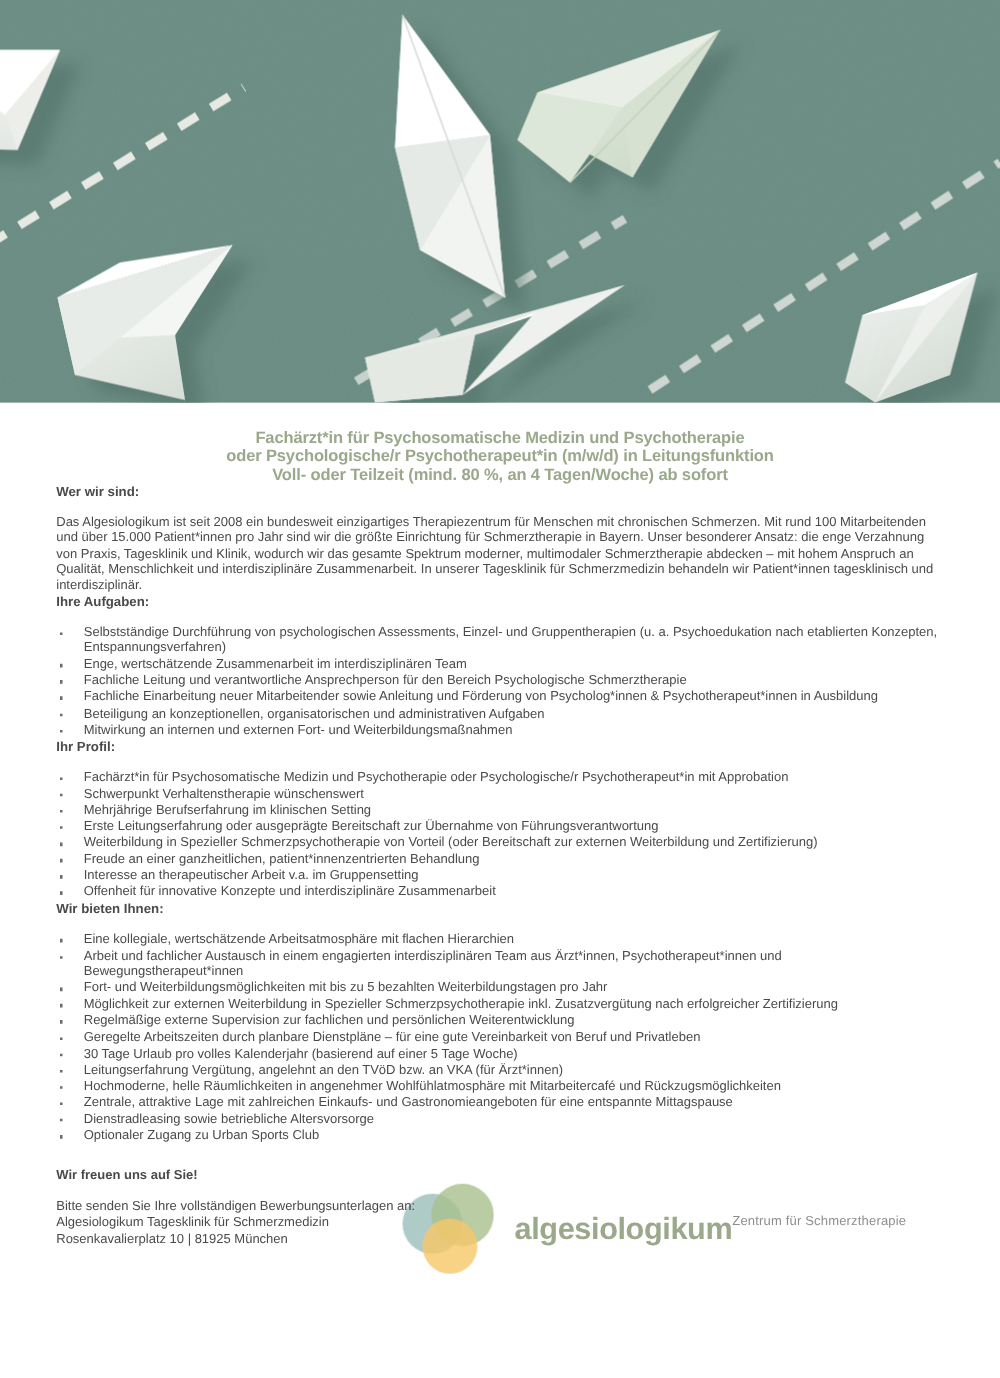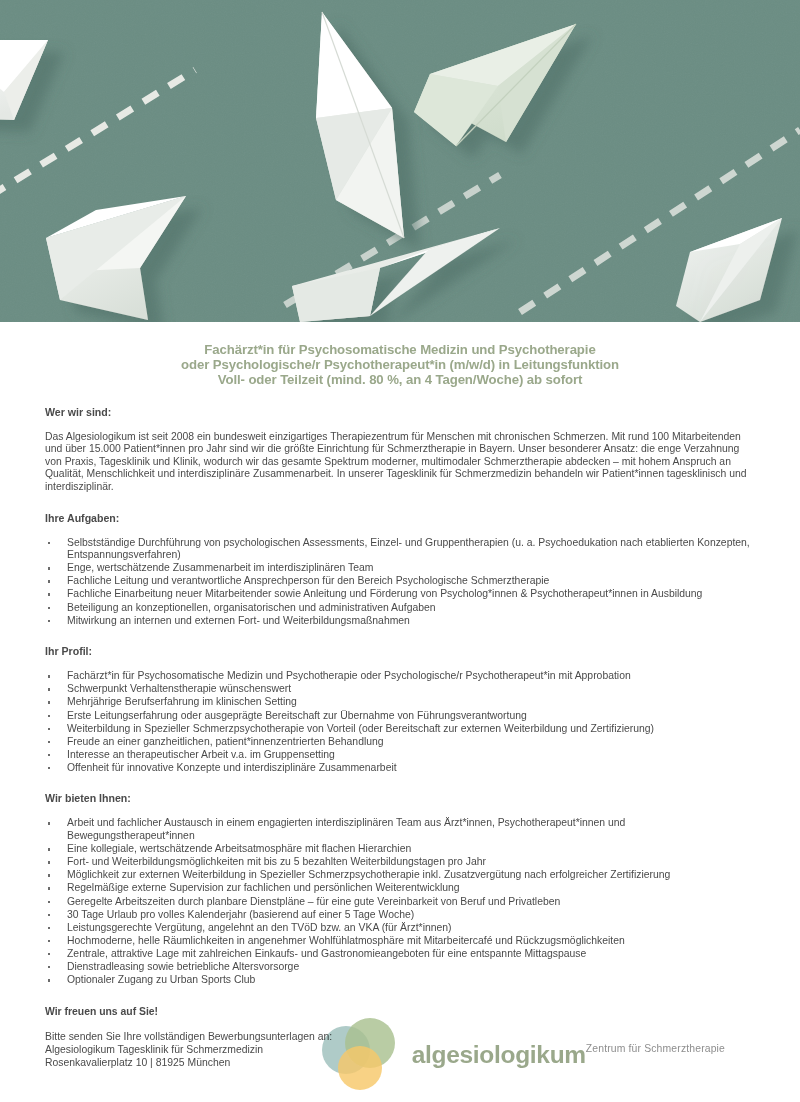--- a/index.html
+++ b/index.html
@@ -48,21 +48,20 @@
 
   .section {
     margin-top: 0;
   }
 
   .section-heading {
     font-weight: bold;
     font-size: 10.6px;
     line-height: 12px;
     color: #4a4a4a;
-    margin-top: 18px;
     margin-bottom: 13px;
   }
 
   p.para {
     font-size: 10.4px;
     line-height: 12.6px;
     color: #4a4a4a;
     margin: 0;
   }
 
@@ -260,28 +259,28 @@
       <li>Weiterbildung in Spezieller Schmerzpsychotherapie von Vorteil (oder Bereitschaft zur externen Weiterbildung und Zertifizierung)</li>
       <li>Freude an einer ganzheitlichen, patient*innenzentrierten Behandlung</li>
       <li>Interesse an therapeutischer Arbeit v.a. im Gruppensetting</li>
       <li>Offenheit für innovative Konzepte und interdisziplinäre Zusammenarbeit</li>
     </ul>
   </section>
 
   <section class="section">
     <h2 class="section-heading">Wir bieten Ihnen:</h2>
     <ul class="bullets">
+      <li>Eine kollegiale, wertschätzende Arbeitsatmosphäre mit flachen Hierarchien</li>
       <li>Arbeit und fachlicher Austausch in einem engagierten interdisziplinären Team aus Ärzt*innen, Psychotherapeut*innen und Bewegungstherapeut*innen</li>
-      <li>Eine kollegiale, wertschätzende Arbeitsatmosphäre mit flachen Hierarchien</li>
       <li>Fort- und Weiterbildungsmöglichkeiten mit bis zu 5 bezahlten Weiterbildungstagen pro Jahr</li>
       <li>Möglichkeit zur externen Weiterbildung in Spezieller Schmerzpsychotherapie inkl. Zusatzvergütung nach erfolgreicher Zertifizierung</li>
       <li>Regelmäßige externe Supervision zur fachlichen und persönlichen Weiterentwicklung</li>
       <li>Geregelte Arbeitszeiten durch planbare Dienstpläne – für eine gute Vereinbarkeit von Beruf und Privatleben</li>
       <li>30 Tage Urlaub pro volles Kalenderjahr (basierend auf einer 5 Tage Woche)</li>
-      <li>Leistungsgerechte Vergütung, angelehnt an den TVöD bzw. an VKA (für Ärzt*innen)</li>
+      <li>Leitungserfahrung Vergütung, angelehnt an den TVöD bzw. an VKA (für Ärzt*innen)</li>
       <li>Hochmoderne, helle Räumlichkeiten in angenehmer Wohlfühlatmosphäre mit Mitarbeitercafé und Rückzugsmöglichkeiten</li>
       <li>Zentrale, attraktive Lage mit zahlreichen Einkaufs- und Gastronomieangeboten für eine entspannte Mittagspause</li>
       <li>Dienstradleasing sowie betriebliche Altersvorsorge</li>
       <li>Optionaler Zugang zu Urban Sports Club</li>
     </ul>
   </section>
 
   <div id="footer">
     <div id="closing-line">Wir freuen uns auf Sie!</div>
 

